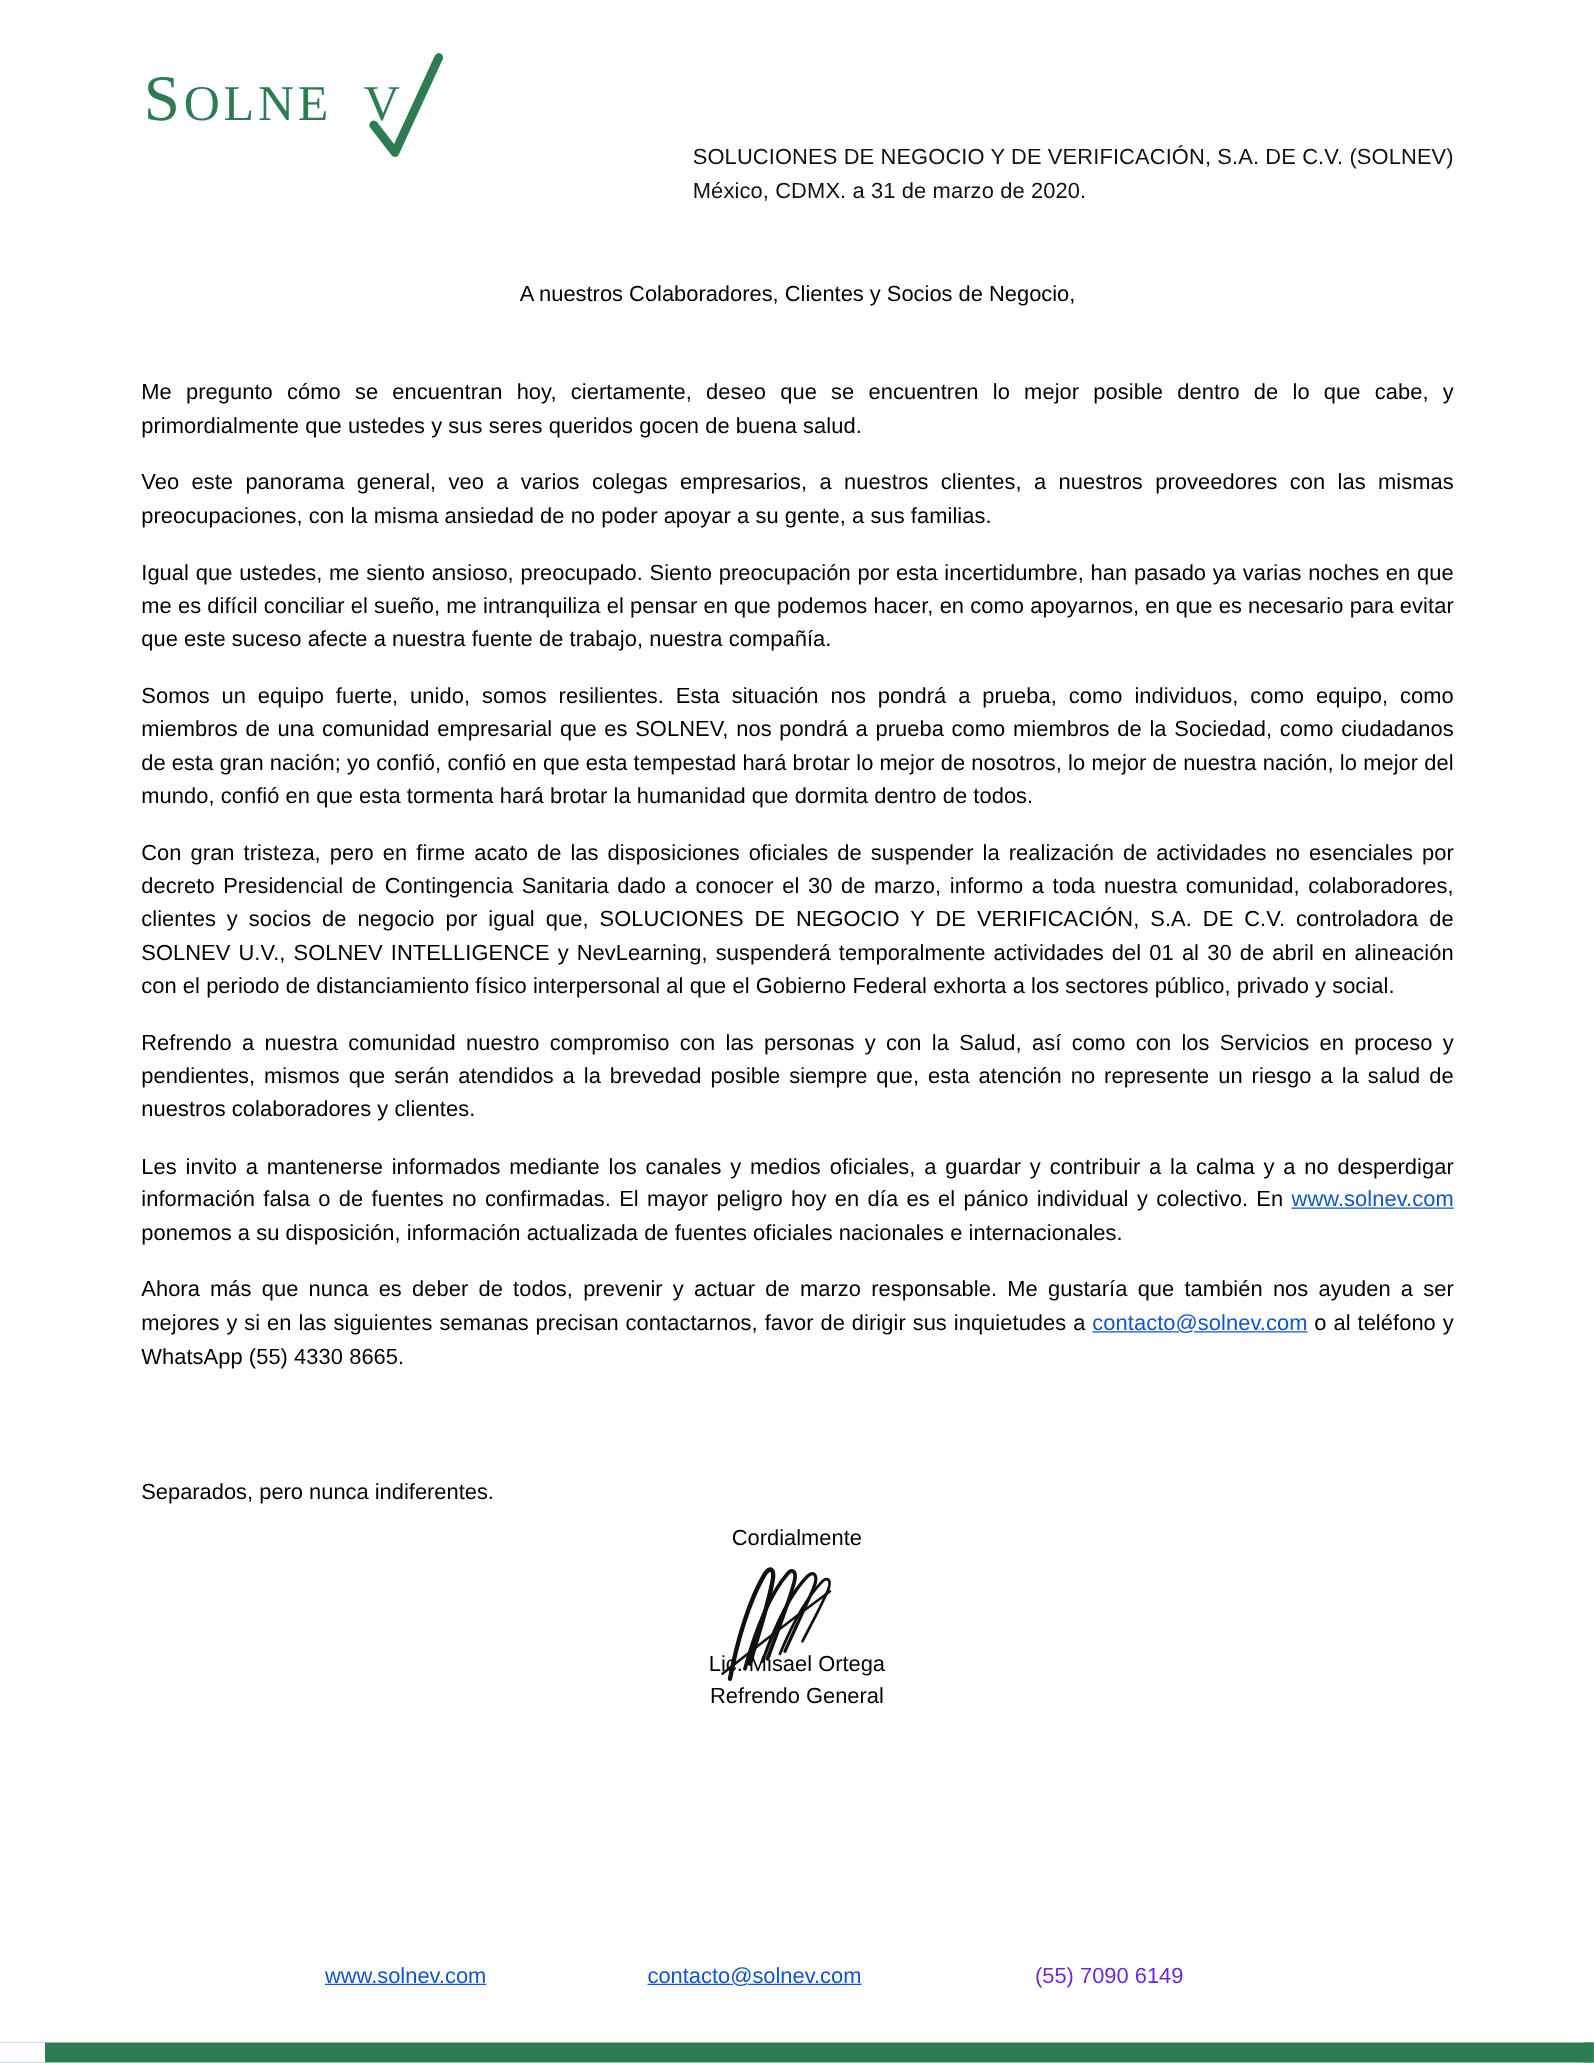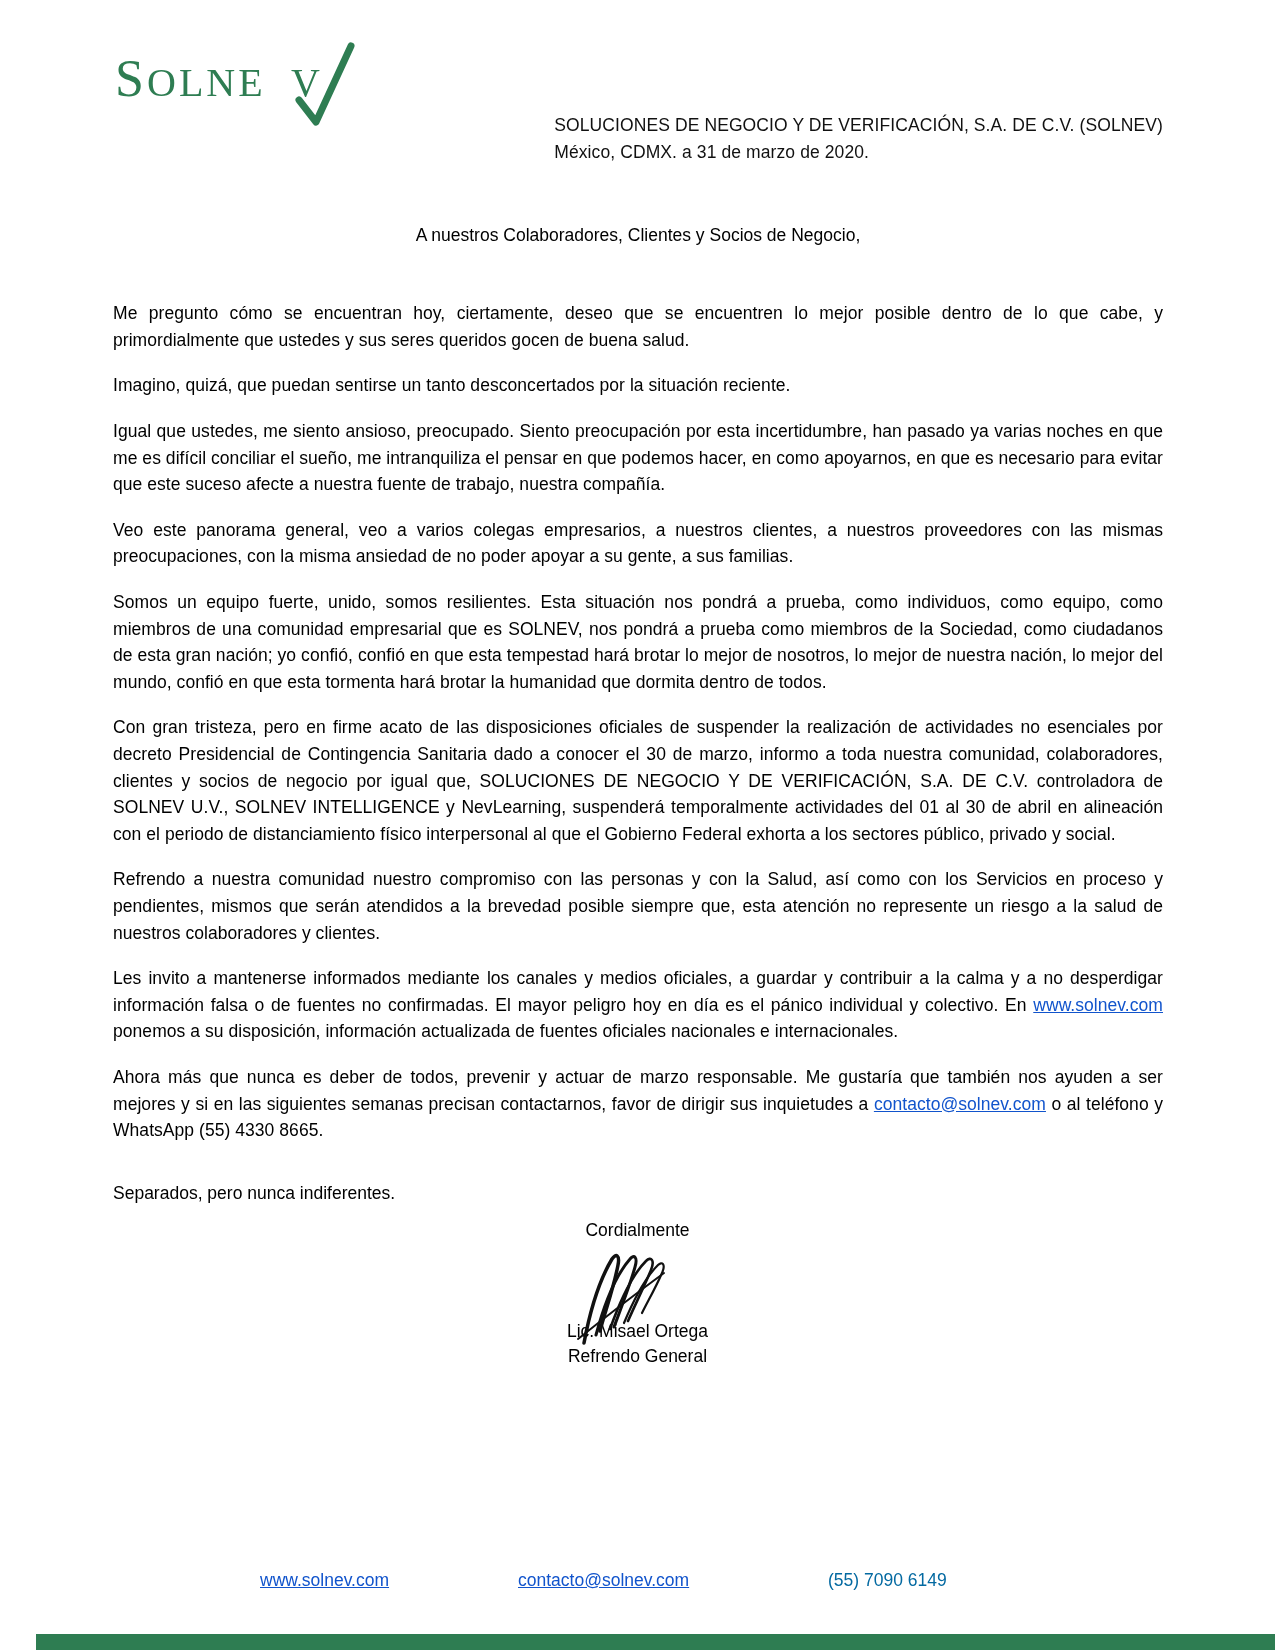--- a/index.html
+++ b/index.html
@@ -135,21 +135,21 @@
     position: absolute;
     left: 518px;
     top: 10px;
     color: #1154cc;
     text-decoration: underline;
   }
   .footer-phone {
     position: absolute;
     left: 828px;
     top: 10px;
-    color: #0369a1;
+    color: #6d28d9;
   }
   .footer-bar-outer {
     height: 16px;
     background: #2e7d52;
     position: relative;
   }
   .footer-bar-inner {
     position: absolute;
     left: 0;
     top: 0;
@@ -185,23 +185,22 @@
     <div class="company-name">SOLUCIONES DE NEGOCIO Y DE VERIFICACIÓN, S.A. DE C.V. (SOLNEV)</div>
     <div class="letter-date">México, CDMX. a 31 de marzo de 2020.</div>
   </div>
 </div>
 
 <div class="letter-body">
 
   <div class="salutation">A nuestros Colaboradores, Clientes y Socios de Negocio,</div>
 
   <p class="para">Me pregunto cómo se encuentran hoy, ciertamente, deseo que se encuentren lo mejor posible dentro de lo que cabe, y primordialmente que ustedes y sus seres queridos gocen de buena salud.</p>
-  <p class="para">Imagino, quizá, que puedan sentirse un tanto desconcertados por la situación reciente.</p>
+  <p class="para">Veo este panorama general, veo a varios colegas empresarios, a nuestros clientes, a nuestros proveedores con las mismas preocupaciones, con la misma ansiedad de no poder apoyar a su gente, a sus familias.</p>
   <p class="para">Igual que ustedes, me siento ansioso, preocupado. Siento preocupación por esta incertidumbre, han pasado ya varias noches en que me es difícil conciliar el sueño, me intranquiliza el pensar en que podemos hacer, en como apoyarnos, en que es necesario para evitar que este suceso afecte a nuestra fuente de trabajo, nuestra compañía.</p>
-  <p class="para">Veo este panorama general, veo a varios colegas empresarios, a nuestros clientes, a nuestros proveedores con las mismas preocupaciones, con la misma ansiedad de no poder apoyar a su gente, a sus familias.</p>
   <p class="para">Somos un equipo fuerte, unido, somos resilientes. Esta situación nos pondrá a prueba, como individuos, como equipo, como miembros de una comunidad empresarial que es SOLNEV, nos pondrá a prueba como miembros de la Sociedad, como ciudadanos de esta gran nación; yo confió, confió en que esta tempestad hará brotar lo mejor de nosotros, lo mejor de nuestra nación, lo mejor del mundo, confió en que esta tormenta hará brotar la humanidad que dormita dentro de todos.</p>
   <p class="para">Con gran tristeza, pero en firme acato de las disposiciones oficiales de suspender la realización de actividades no esenciales por decreto Presidencial de Contingencia Sanitaria dado a conocer el 30 de marzo, informo a toda nuestra comunidad, colaboradores, clientes y socios de negocio por igual que, SOLUCIONES DE NEGOCIO Y DE VERIFICACIÓN, S.A. DE C.V. controladora de SOLNEV U.V., SOLNEV INTELLIGENCE y NevLearning, suspenderá temporalmente actividades del 01 al 30 de abril en alineación con el periodo de distanciamiento físico interpersonal al que el Gobierno Federal exhorta a los sectores público, privado y social.</p>
   <p class="para">Refrendo a nuestra comunidad nuestro compromiso con las personas y con la Salud, así como con los Servicios en proceso y pendientes, mismos que serán atendidos a la brevedad posible siempre que, esta atención no represente un riesgo a la salud de nuestros colaboradores y clientes.</p>
 
   <p class="para"><span>Les invito a mantenerse informados mediante los canales y medios oficiales, a guardar y contribuir a la calma y a no desperdigar información falsa o de fuentes no confirmadas. El mayor peligro hoy en día es el pánico individual y colectivo. En </span><a href="#">www.solnev.com</a><span> ponemos a su disposición, información actualizada de fuentes oficiales nacionales e internacionales.</span></p>
 
   <p class="para"><span>Ahora más que nunca es deber de todos, prevenir y actuar de marzo responsable.  Me gustaría que también nos ayuden a ser mejores y si en las siguientes semanas precisan contactarnos, favor de dirigir sus inquietudes a </span><a href="#">contacto@solnev.com</a><span> o al teléfono y WhatsApp (55) 4330 8665.</span></p>
 </div>
 
 <div class="closing-note">Separados, pero nunca indiferentes.</div>

